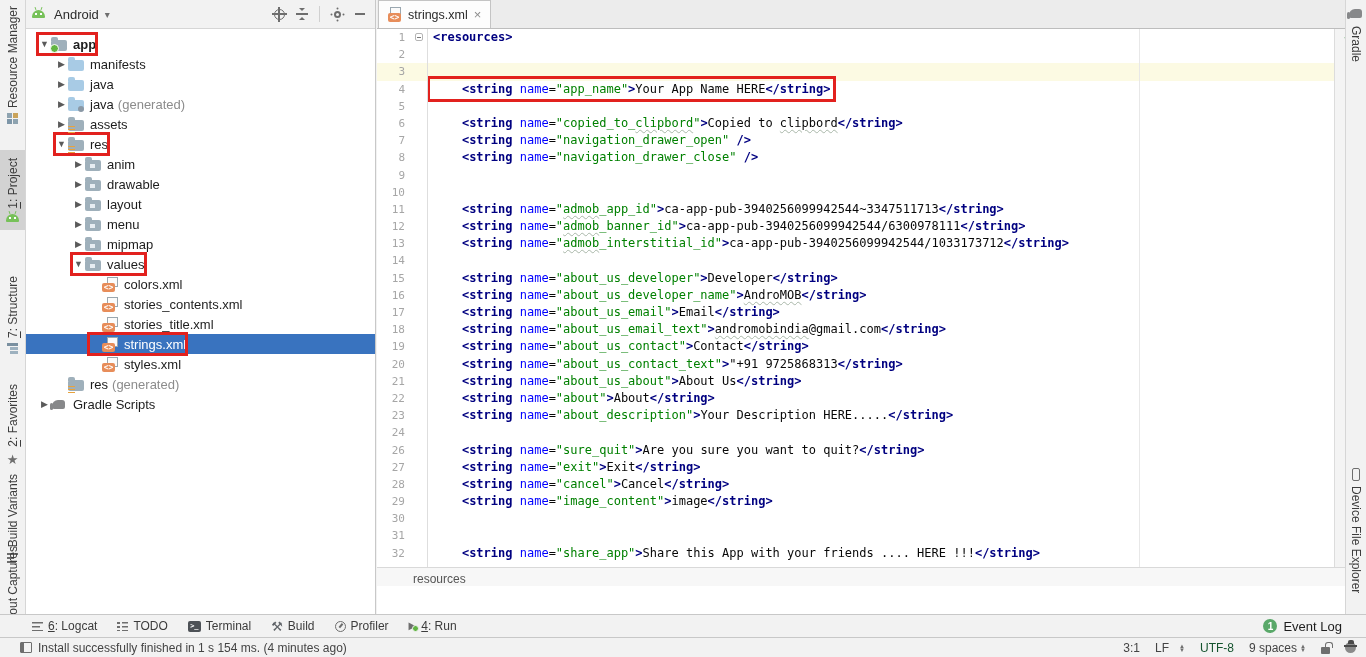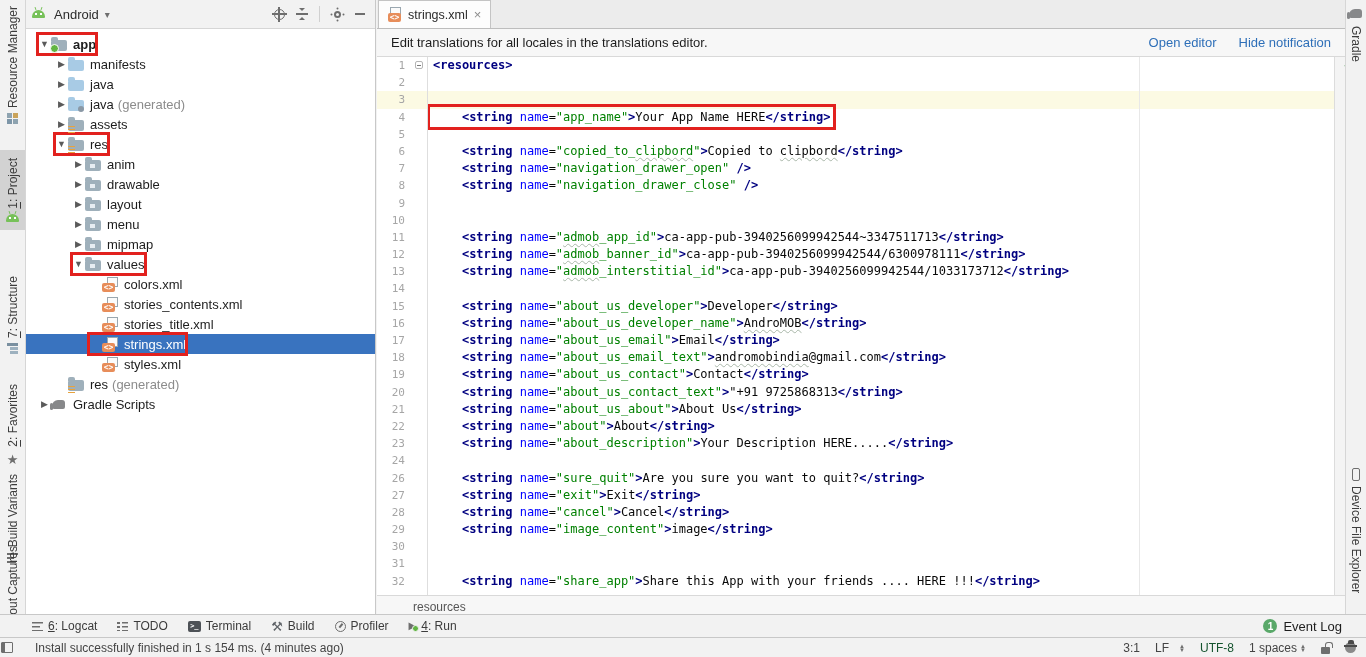--- a/index.html
+++ b/index.html
@@ -91,21 +91,21 @@
 
   .breadcrumb { height:19px; background:#f7f7f7; border-top:1px solid #d9d9d9; display:flex; align-items:flex-end; padding-left:36px; font-size:12px; color:#555; }
 
   
   .bt-item { display:flex; align-items:center; gap:5px; padding:0 10px; height:100%; font-size:12px; color:#3c3c3c; cursor:default; }
   .bt-item:first-of-type { margin-left:22px; }
   .event-log { margin-left:auto; margin-right:24px; display:flex; align-items:center; gap:6px; }
   .badge { width:14px; height:14px; border-radius:50%; background:#59a869; color:#fff; font-size:10px; font-weight:bold; display:flex; align-items:center; justify-content:center; }
 
   
-  .sb-left { display:flex; align-items:center; gap:22px; padding-left:1px; flex:1; }
+  .sb-left { display:flex; align-items:center; gap:6px; padding-left:20px; flex:1; }
   .sb-right { display:flex; align-items:center; gap:15px; padding-right:10px; }
   .sb-dim { color:#14532d; }
   .winicon { width:12px; height:11px; border:1px solid #6e6e6e; border-radius:1px; position:relative; }
   .winicon::after { content:""; position:absolute; left:0; top:0; bottom:0; width:3px; background:#6e6e6e; }
   .spin { display:inline-flex; flex-direction:column; line-height:4px; font-size:6px; color:#6e6e6e; }
 
   
   .android-head { width:13px; height:8px; background:#77c159; border-radius:7px 7px 1px 1px; position:relative;
       background-image:radial-gradient(circle 1.2px at 4px 4px, #fff 99%, transparent), radial-gradient(circle 1.2px at 9px 4px, #fff 99%, transparent); }
   .android-head::before, .android-head::after { content:""; position:absolute; top:-3px; width:1px; height:3px; background:#77c159; }
@@ -415,25 +415,20 @@
   <div class="tabbar">
     <div class="tab">
       <span class="xmlpage ic ic-xml">
           <span class="pg"></span>
           <span class="bd">&lt;&gt;</span>
         </span>
       <span>strings.xml</span>
       <span class="tab-close">×</span>
     </div>
   </div>
-  <div class="notif">
-    <span class="notif-text">Edit translations for all locales in the translations editor.</span>
-    <span class="notif-link">Open editor</span>
-    <span class="notif-link">Hide notification</span>
-  </div>
   <div class="code-region" id="codeRegion">
     <div id="codeLines">
         <div class="crow">
           <span class="ln">1</span>
           <span class="foldg">
             <span class="fold-mark"></span>
           </span>
           <span class="ctext"><span class="tk-tag">&lt;resources&gt;</span></span>
         </div>
         <div class="crow">
@@ -651,21 +646,21 @@
     <span>3:1</span>
     <span style="display:flex;align-items:center;gap:10px;">
       <span>LF</span>
         <span class="spin">
           <span>▲</span>
           <span>▼</span>
         </span>
     </span>
     <span class="sb-dim">UTF-8</span>
     <span style="display:flex;align-items:center;gap:3px;">
-      <span>1 spaces</span>
+      <span>9 spaces</span>
         <span class="spin">
           <span>▲</span>
           <span>▼</span>
         </span>
     </span>
     <span class="lock-ic"></span>
     <span class="spy-ic"></span>
   </div>
 </div>
 

